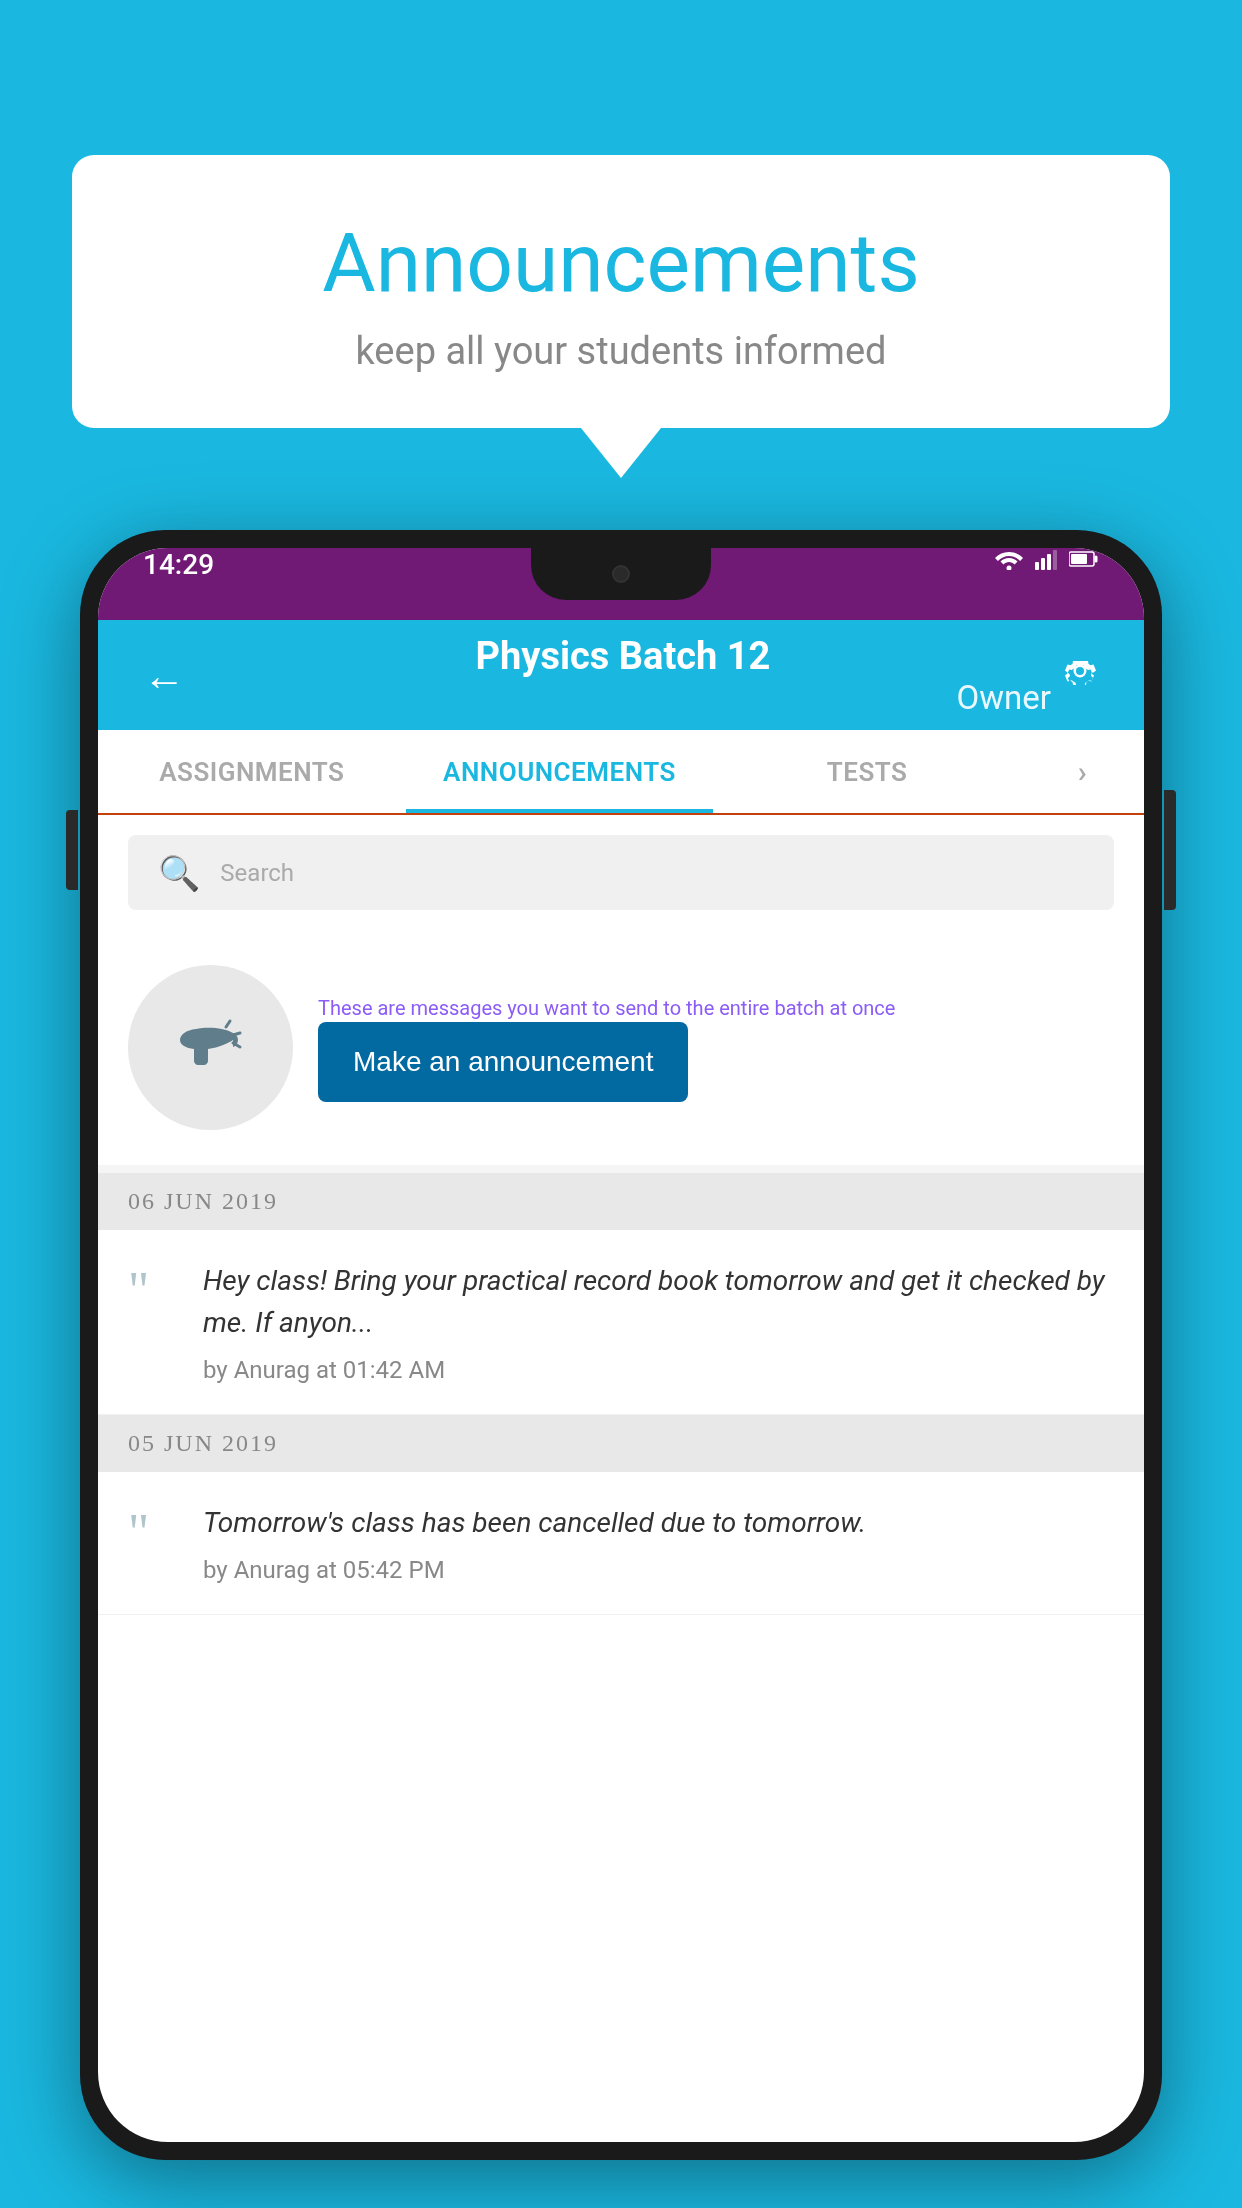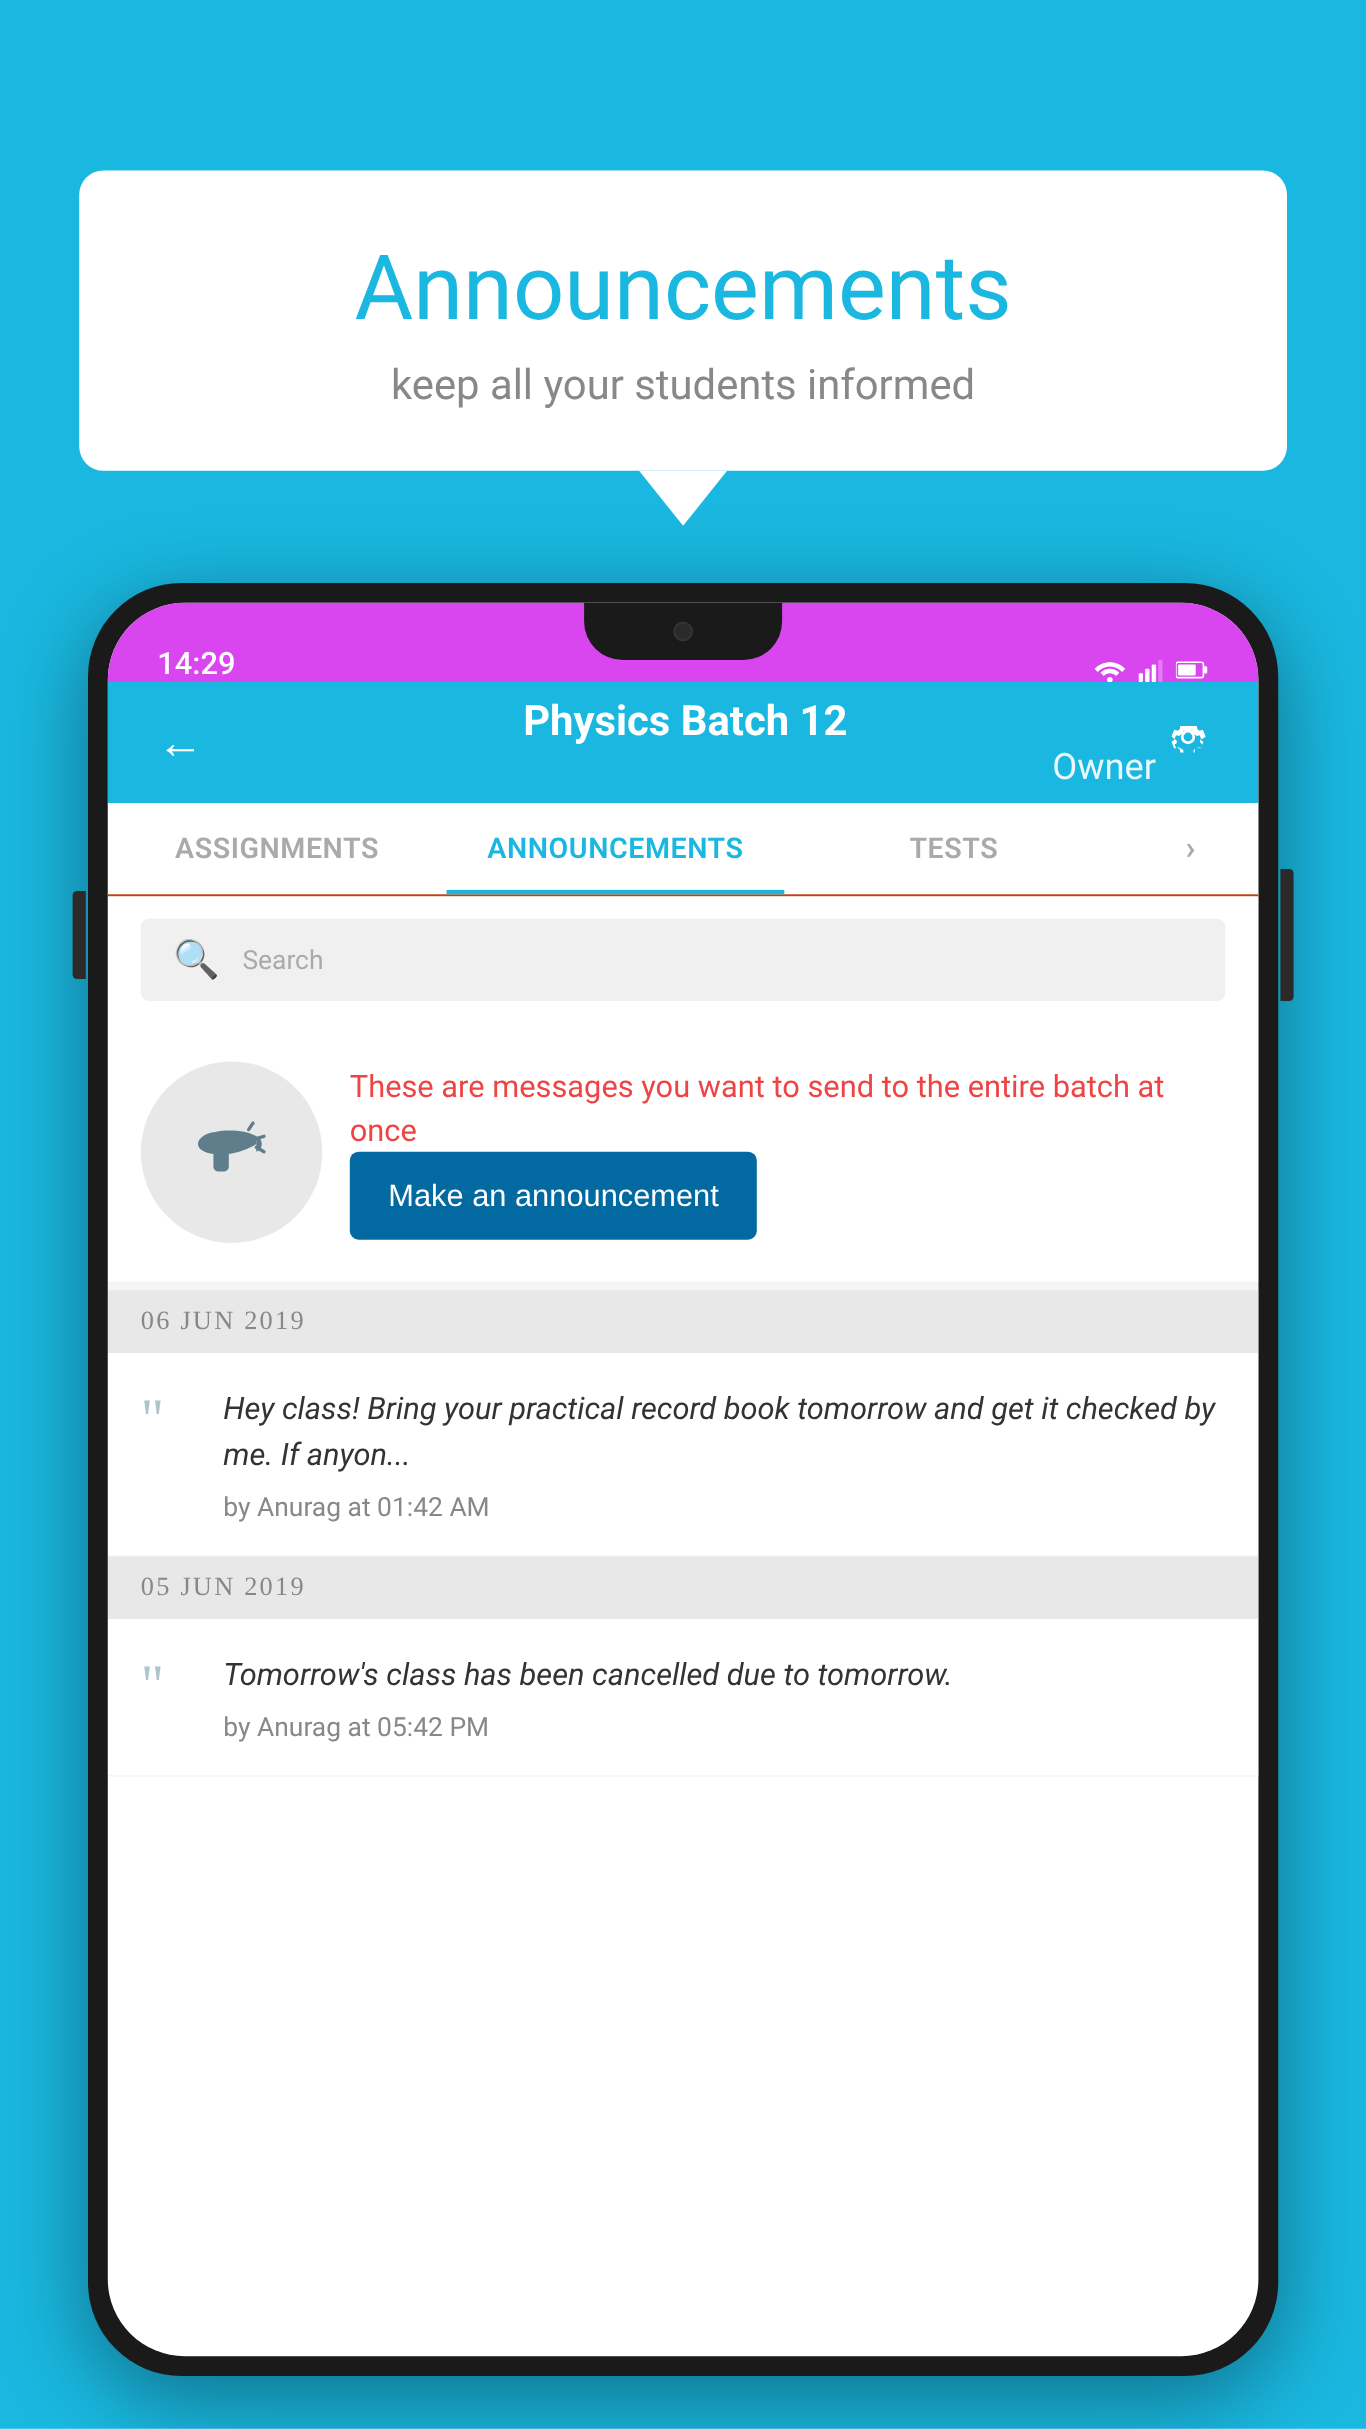--- a/index.html
+++ b/index.html
@@ -98,24 +98,24 @@
       background: white;
       border-radius: 70px;
       overflow: hidden;
       width: 100%;
       height: 100%;
       position: relative;
     }
 
     
     .status-bar {
-      background: #d946ef;
+      background: #701a75;
       height: 72px;
       display: flex;
-      align-items: flex-end;
+      align-items: flex-start;
       justify-content: space-between;
       padding: 0 45px;
       position: relative;
     }
 
     
     .notch {
       position: absolute;
       top: 0;
       left: 50%;
@@ -294,22 +294,22 @@
       width: 85px;
       height: 85px;
       fill: #607d8b;
     }
 
     .promo-content {
       flex: 1;
     }
 
     .promo-text {
-      font-size: 28px;
-      color: #ef4444;
+      font-size: 20px;
+      color: #8b5cf6;
       line-height: 1.4;
     }
 
     .make-announcement-btn {
       background: #0369a1;
       color: white;
       border: none;
       border-radius: 8px;
       padding: 24px 35px;
       font-size: 28px;

